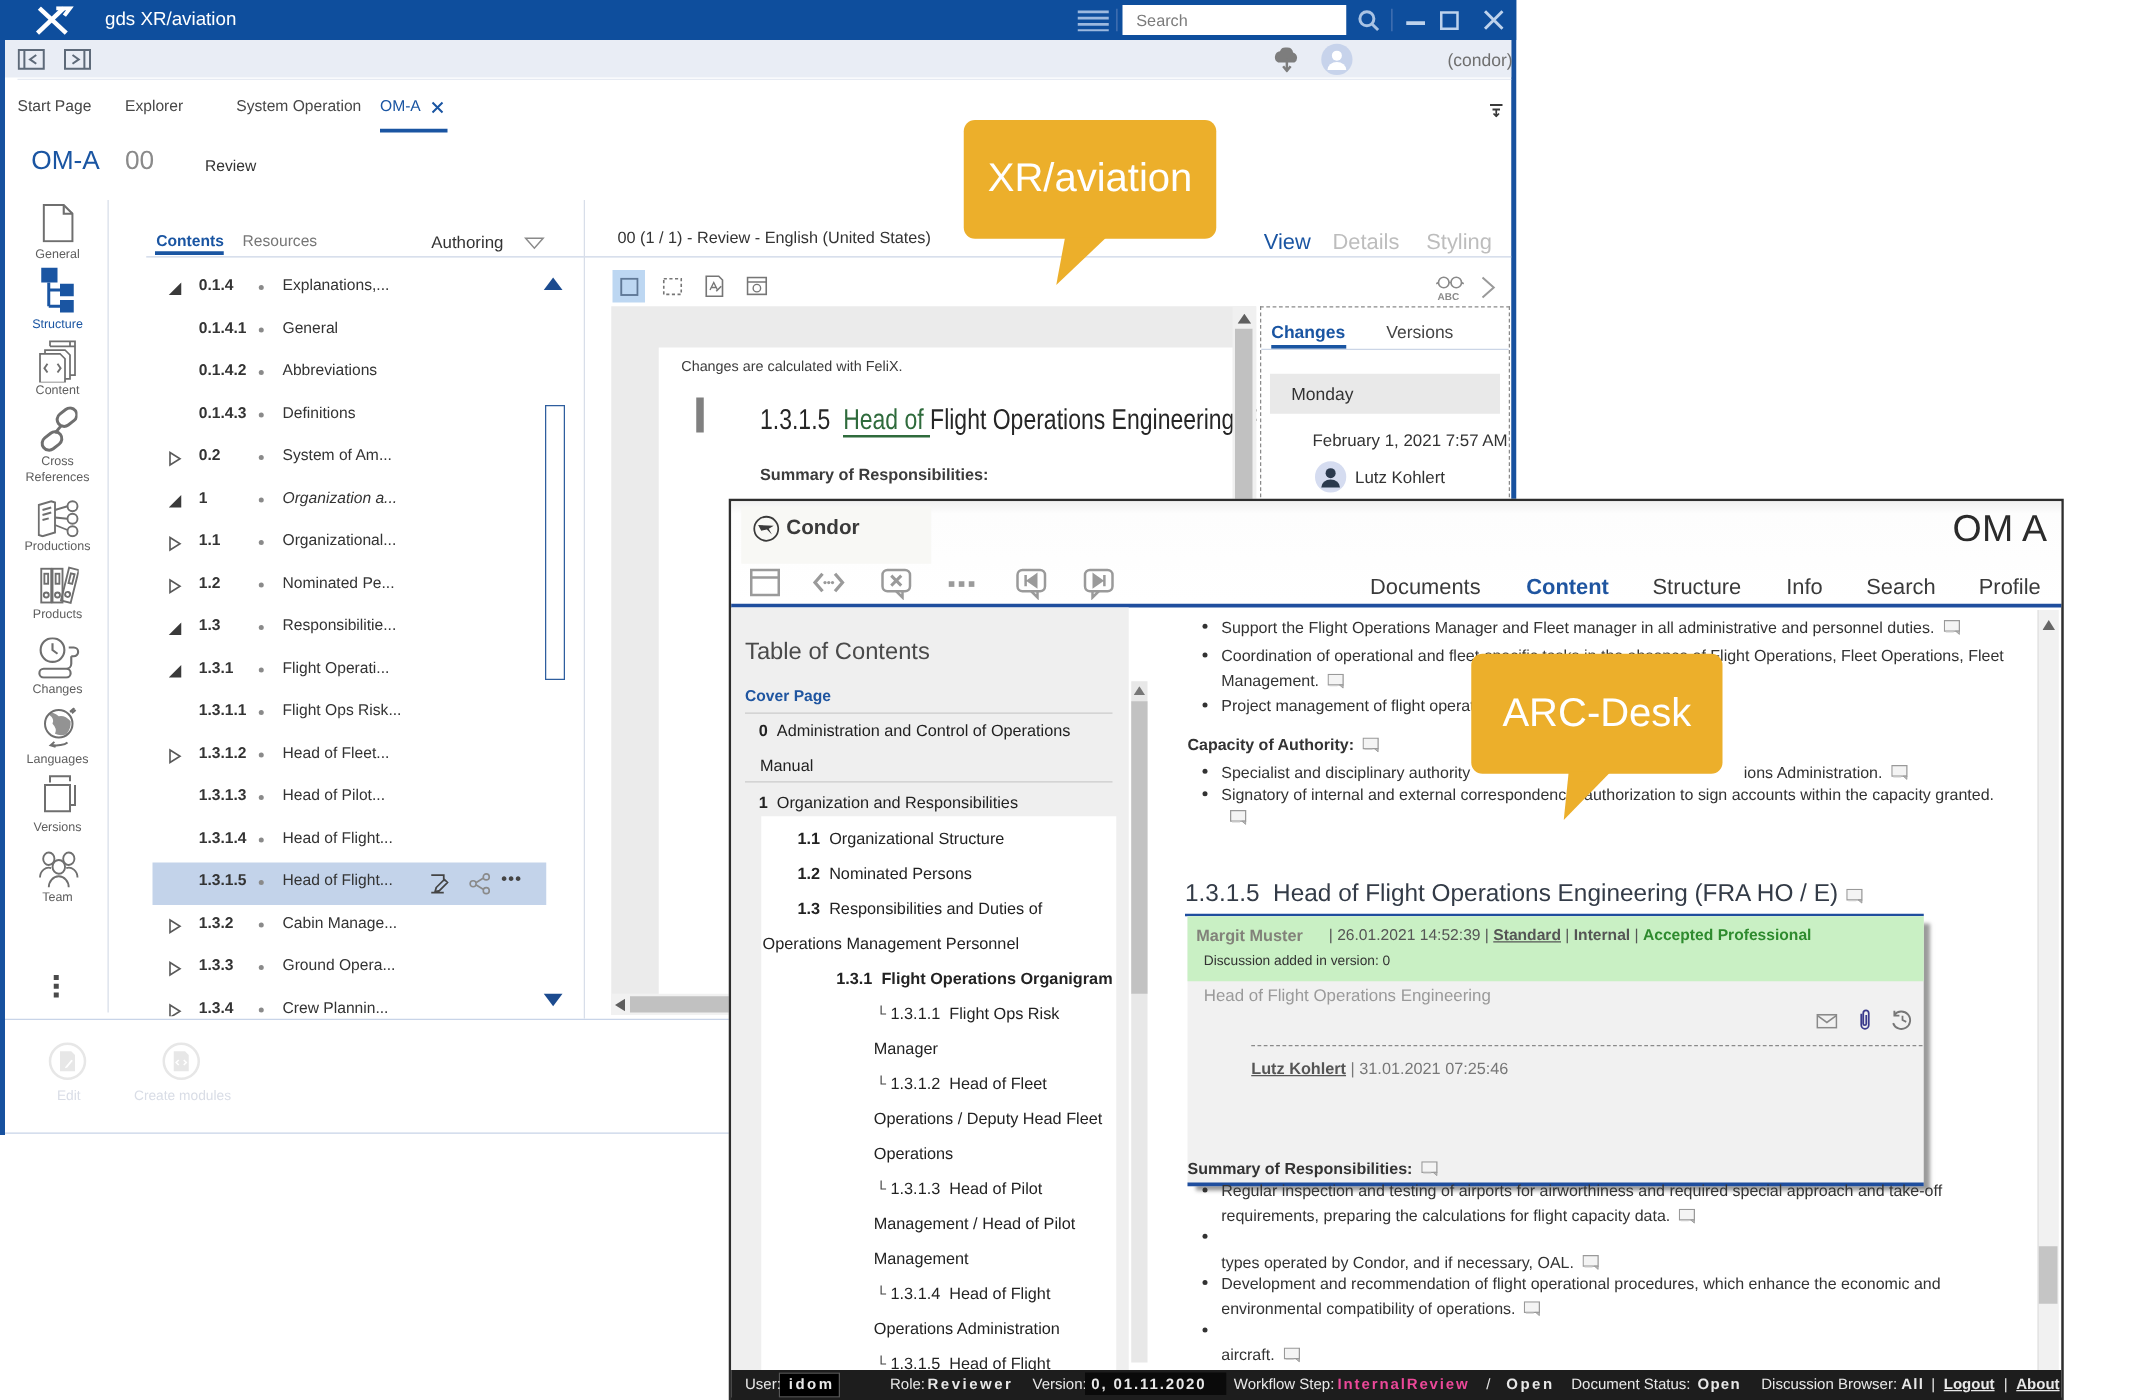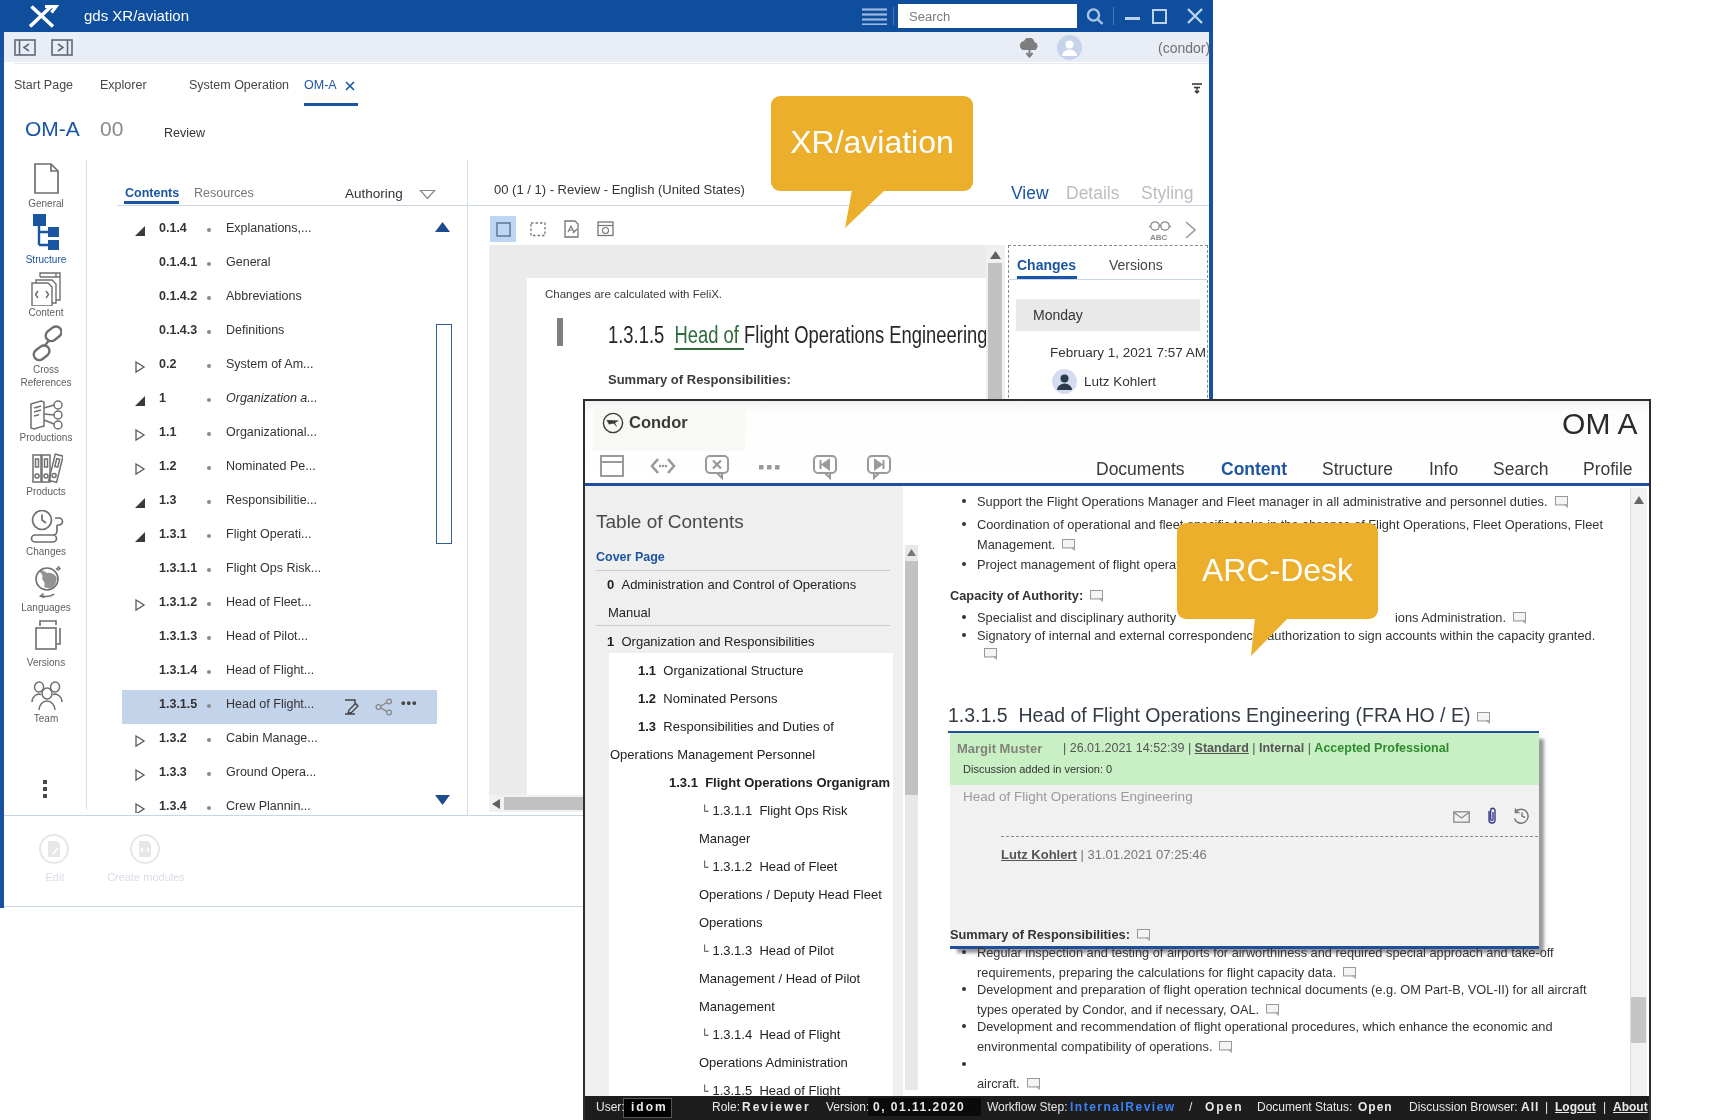--- a/index.html
+++ b/index.html
@@ -544,21 +544,20 @@
 </div>
 <div class="a nw" style="left:365px;top:526px;font-size:12.8px;color:#333;font-weight:bold;">Summary of Responsibilities:<svg class="cm" width="14" height="12" viewBox="0 0 14 12" style="margin-left:7px">
         <use href="#cmt"></use>
       </svg></div>
 <div class="a" style="left:377px;top:549px;width:4px;height:4px;border-radius:50%;background:#333;"></div>
     <div class="a nw" style="left:392px;top:544px;font-size:12.8px;color:#333;">Regular inspection and testing of airports for airworthiness and required special approach and take-off</div>
 <div class="a nw" style="left:392px;top:564px;font-size:12.8px;color:#333;">requirements, preparing the calculations for flight capacity data.<svg class="cm" width="14" height="12" viewBox="0 0 14 12" style="margin-left:7px">
         <use href="#cmt"></use>
       </svg></div>
 <div class="a" style="left:377px;top:586px;width:4px;height:4px;border-radius:50%;background:#333;"></div>
-    <div class="a nw" style="left:392px;top:581px;font-size:12.8px;color:#333;">Development and preparation of flight operation technical documents (e.g. OM Part-B, VOL-II) for all aircraft</div>
 <div class="a nw" style="left:392px;top:601px;font-size:12.8px;color:#333;">types operated by Condor, and if necessary, OAL.<svg class="cm" width="14" height="12" viewBox="0 0 14 12" style="margin-left:7px">
         <use href="#cmt"></use>
       </svg></div>
 <div class="a" style="left:377px;top:623px;width:4px;height:4px;border-radius:50%;background:#333;"></div>
     <div class="a nw" style="left:392px;top:618px;font-size:12.8px;color:#333;">Development and recommendation of flight operational procedures, which enhance the economic and</div>
 <div class="a nw" style="left:392px;top:638px;font-size:12.8px;color:#333;">environmental compatibility of operations.<svg class="cm" width="14" height="12" viewBox="0 0 14 12" style="margin-left:7px">
         <use href="#cmt"></use>
       </svg></div>
 <div class="a" style="left:377px;top:661px;width:4px;height:4px;border-radius:50%;background:#333;"></div>
 <div class="a nw" style="left:392px;top:675px;font-size:12.8px;color:#333;">aircraft.<svg class="cm" width="14" height="12" viewBox="0 0 14 12" style="margin-left:7px">
@@ -572,21 +571,21 @@
 <div class="a" style="left:0;top:695px;width:1064px;height:24px;background:#1D1D1D;"></div>
 <div class="a" style="left:38px;top:697px;width:47px;height:18px;background:#000;border:1px solid #555;"></div>
 <div class="a nw" style="left:11px;top:699px;font-size:12px;color:#E8E8E8;">User:</div>
 <div class="a nw" style="left:46px;top:699px;font-size:12px;color:#E8E8E8;font-weight:bold;letter-spacing:2px;">idom</div>
 <div class="a nw" style="left:127px;top:699px;font-size:12px;color:#E8E8E8;">Role:</div>
 <div class="a nw" style="left:157px;top:699px;font-size:12px;color:#E8E8E8;font-weight:bold;letter-spacing:2px;">Reviewer</div>
 <div class="a nw" style="left:241px;top:699px;font-size:12px;color:#E8E8E8;">Version:</div>
 <div class="a" style="left:283px;top:697px;width:113px;height:18px;background:#0A0A0A;"></div>
 <div class="a nw" style="left:288px;top:699px;font-size:12px;color:#E8E8E8;font-weight:bold;letter-spacing:1.5px;">0, 01.11.2020</div>
 <div class="a nw" style="left:402px;top:699px;font-size:12px;color:#E8E8E8;">Workflow Step:</div>
-<div class="a nw" style="left:485px;top:699px;font-size:12px;color:#3b82f6;font-weight:bold;letter-spacing:1.5px;">InternalReview</div>
+<div class="a nw" style="left:485px;top:699px;font-size:12px;color:#ec4899;font-weight:bold;letter-spacing:1.5px;">InternalReview</div>
 <div class="a nw" style="left:604px;top:699px;font-size:12px;color:#E8E8E8;">/</div>
 <div class="a nw" style="left:620px;top:699px;font-size:12px;color:#E8E8E8;font-weight:bold;letter-spacing:2px;">Open</div>
 <div class="a nw" style="left:672px;top:699px;font-size:12px;color:#E8E8E8;">Document Status:</div>
 <div class="a nw" style="left:773px;top:699px;font-size:12px;color:#E8E8E8;font-weight:bold;letter-spacing:1px;">Open</div>
 <div class="a nw" style="left:824px;top:699px;font-size:12px;color:#E8E8E8;">Discussion Browser:</div>
 <div class="a nw" style="left:936px;top:699px;font-size:12px;color:#E8E8E8;font-weight:bold;letter-spacing:1px;">All</div>
 <div class="a nw" style="left:960px;top:699px;font-size:12px;color:#E8E8E8;">|</div>
 <div class="a nw" style="left:970px;top:699px;font-size:12px;color:#E8E8E8;font-weight:bold;text-decoration:underline;">Logout</div>
 <div class="a nw" style="left:1018px;top:699px;font-size:12px;color:#E8E8E8;">|</div>
 <div class="a nw" style="left:1028px;top:699px;font-size:12px;color:#E8E8E8;font-weight:bold;text-decoration:underline;">About</div>

